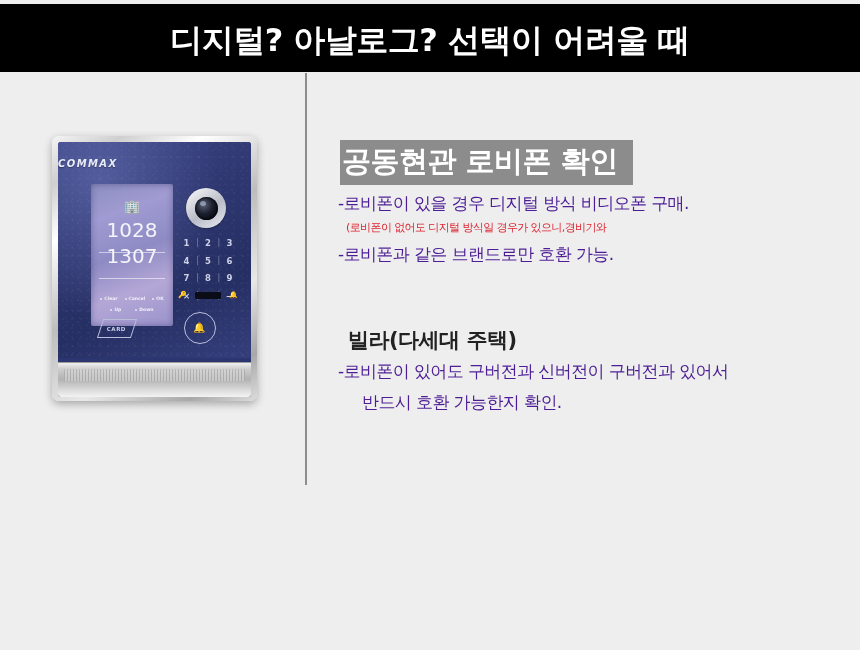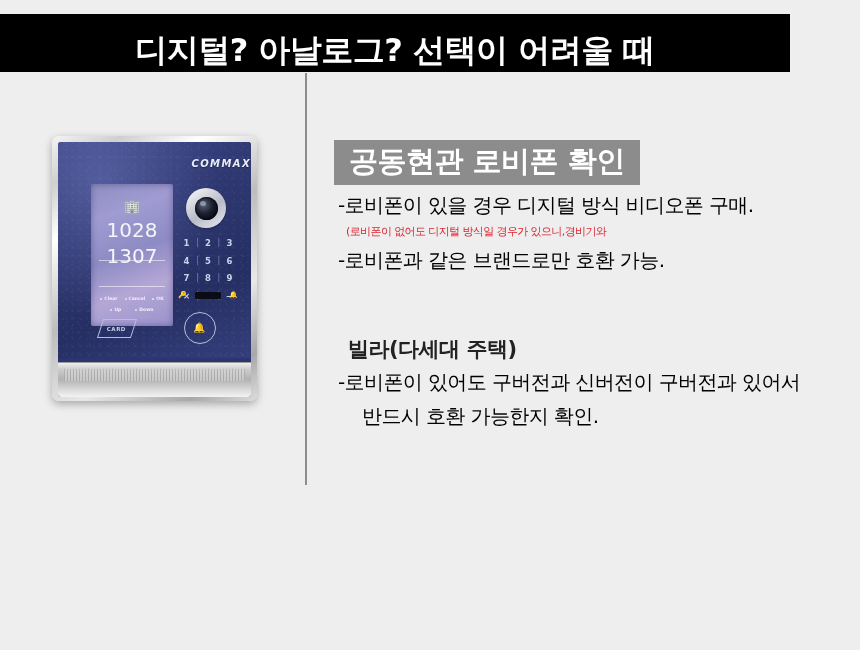--- a/index.html
+++ b/index.html
@@ -12,22 +12,22 @@
     height: 650px;
     background: #eeeeee;
     font-family: "DejaVu Sans", "Liberation Sans", sans-serif;
     overflow: hidden;
     position: relative;
   }
 
   
   .header-band {
     position: absolute;
-    left: 0; top: 14px;
-    width: 790px;
+    left: 0; top: 4px;
+    width: 860px;
     height: 72px;
     background: #000000;
     display: flex;
     align-items: center;
     justify-content: center;
   }
   .header-title {
     color: #ffffff;
     font-size: 32px;
     font-weight: 700;
@@ -95,21 +95,21 @@
       radial-gradient(circle at 10% 20%, rgba(255,255,255,0.05) 0 1px, transparent 1px),
       radial-gradient(circle at 55% 70%, rgba(255,255,255,0.04) 0 1px, transparent 1px),
       radial-gradient(circle at 80% 35%, rgba(255,255,255,0.05) 0 1px, transparent 1px);
     background-size: 7px 7px, 9px 9px, 11px 11px;
     opacity: .75;
   }
   .brand-logo {
     position: absolute;
     top: 16px;
     left: 0; right: 0;
-    text-align: right;
+    text-align: left;
     color: #e9ecfa;
     font-size: 10px;
     font-weight: 700;
     letter-spacing: 1.4px;
     z-index: 3;
     font-style: italic;
     text-shadow: 0 1px 1px rgba(0,0,0,.35);
   }
 
   
@@ -130,21 +130,21 @@
     text-align:center; font-size:13px; color:#f2f2f8; line-height:1;
   }
   .lcd-num {
     position:absolute; left:8px; right:8px;
     color:#f4f4fa;
     font-size:20px;
     text-align:center;
     font-weight:400;
     line-height:1;
     border-bottom:1px solid rgba(255,255,255,.55);
-    padding-bottom:20px;
+    padding-bottom:12px;
   }
   .lcd-num.n1 { top:36px; }
   .lcd-num.n2 { top:62px; }
   .lcd-btnrow {
     position:absolute; left:3px; right:3px;
     display:flex; justify-content:center; gap:7px;
     font-size:4.5px; color:#efeff8;
   }
   .lcd-btnrow.r1 { top:112px; }
   .lcd-btnrow.r2 { top:123px; gap:14px; }
@@ -237,37 +237,37 @@
     left: 330px;
     top: 140px;
     width: 520px;
   }
   .section-banner {
     display: inline-block;
     background: #8c8c8c;
     color: #ffffff;
     font-size: 29px;
     font-weight: 700;
-    padding: 7px 15px 9px 15px;
+    padding: 7px 15px 9px 2px;
     line-height: 1;
     letter-spacing: -0.5px;
-    margin-left: 4px;
+    margin-left: 10px;
     white-space: nowrap;
   }
   .subhead {
     font-size: 21px;
     font-weight: 700;
     color: #222222;
     margin: 23px 0 4px 18px;
     letter-spacing: -0.5px;
     line-height: 1.25;
   }
   .bullet {
-    font-size: 20px;
-    color: #000000;
+    font-size: 17px;
+    color: #4c1d95;
     margin: 6px 0 0 8px;
     letter-spacing: -0.6px;
     line-height: 1.42;
   }
   .bullet.indent2 { margin-left: 32px; }
   .note-red {
     color: #dc2430;
     font-size: 11px;
     margin: 5px 0 0 16px;
     letter-spacing: -0.6px;

